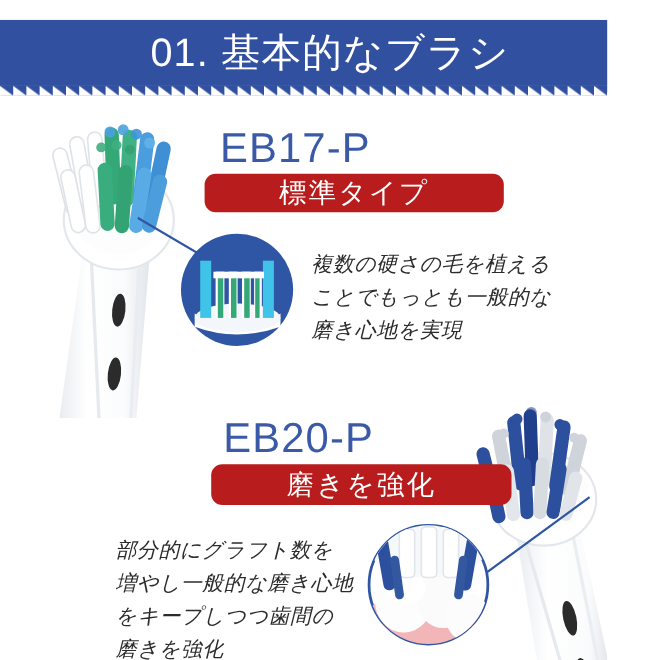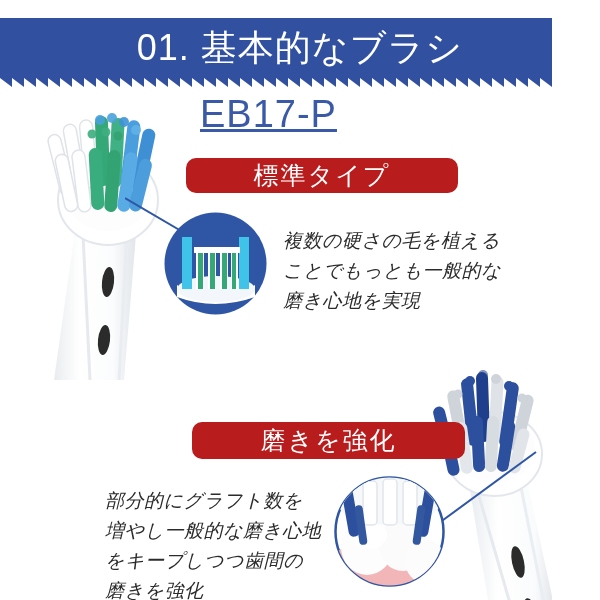--- a/index.html
+++ b/index.html
@@ -64,21 +64,21 @@
 
   
   .model-code {
     position: absolute;
     color: #3a5aa8;
     font-size: 38px;
     letter-spacing: 1px;
     white-space: nowrap;
     font-weight: 400;
   }
-  #eb17-code { left: 200px; top: 75px; text-decoration: underline; }
+  #eb17-code { left: 200px; top: 96px; }
   #eb20-code { left: 203px; top: 360px; }
 
   
   .type-badge {
     position: absolute;
     background: #b91c1c;
     border-radius: 10px;
     color: #ffffff;
     font-size: 25px;
     text-align: center;
@@ -318,20 +318,21 @@
         <rect x="70" y="6" width="14" height="44" rx="4" fill="#ffffff" stroke="#e2e6ea" stroke-width="1.5"></rect>
 
         <rect x="12" y="10" width="11" height="52" rx="5" fill="#2c4f9e" transform="rotate(-10 17 36)"></rect>
         <rect x="88" y="10" width="11" height="52" rx="5" fill="#2c4f9e" transform="rotate(10 93 36)"></rect>
         <rect x="24" y="30" width="8" height="40" rx="4" fill="#34589f" transform="rotate(-8 28 50)"></rect>
         <rect x="82" y="30" width="8" height="40" rx="4" fill="#34589f" transform="rotate(8 86 50)"></rect>
       </g>
     </svg>
   </div>
 
+  <div class="model-code" id="eb20-code">EB20-P</div>
 
   <div class="type-badge" id="eb20-badge">磨きを強化</div>
 
   <div class="desc" id="eb20-desc">部分的にグラフト数を
 増やし一般的な磨き心地
 をキープしつつ歯間の
 磨きを強化</div>
 
 </div>
 

